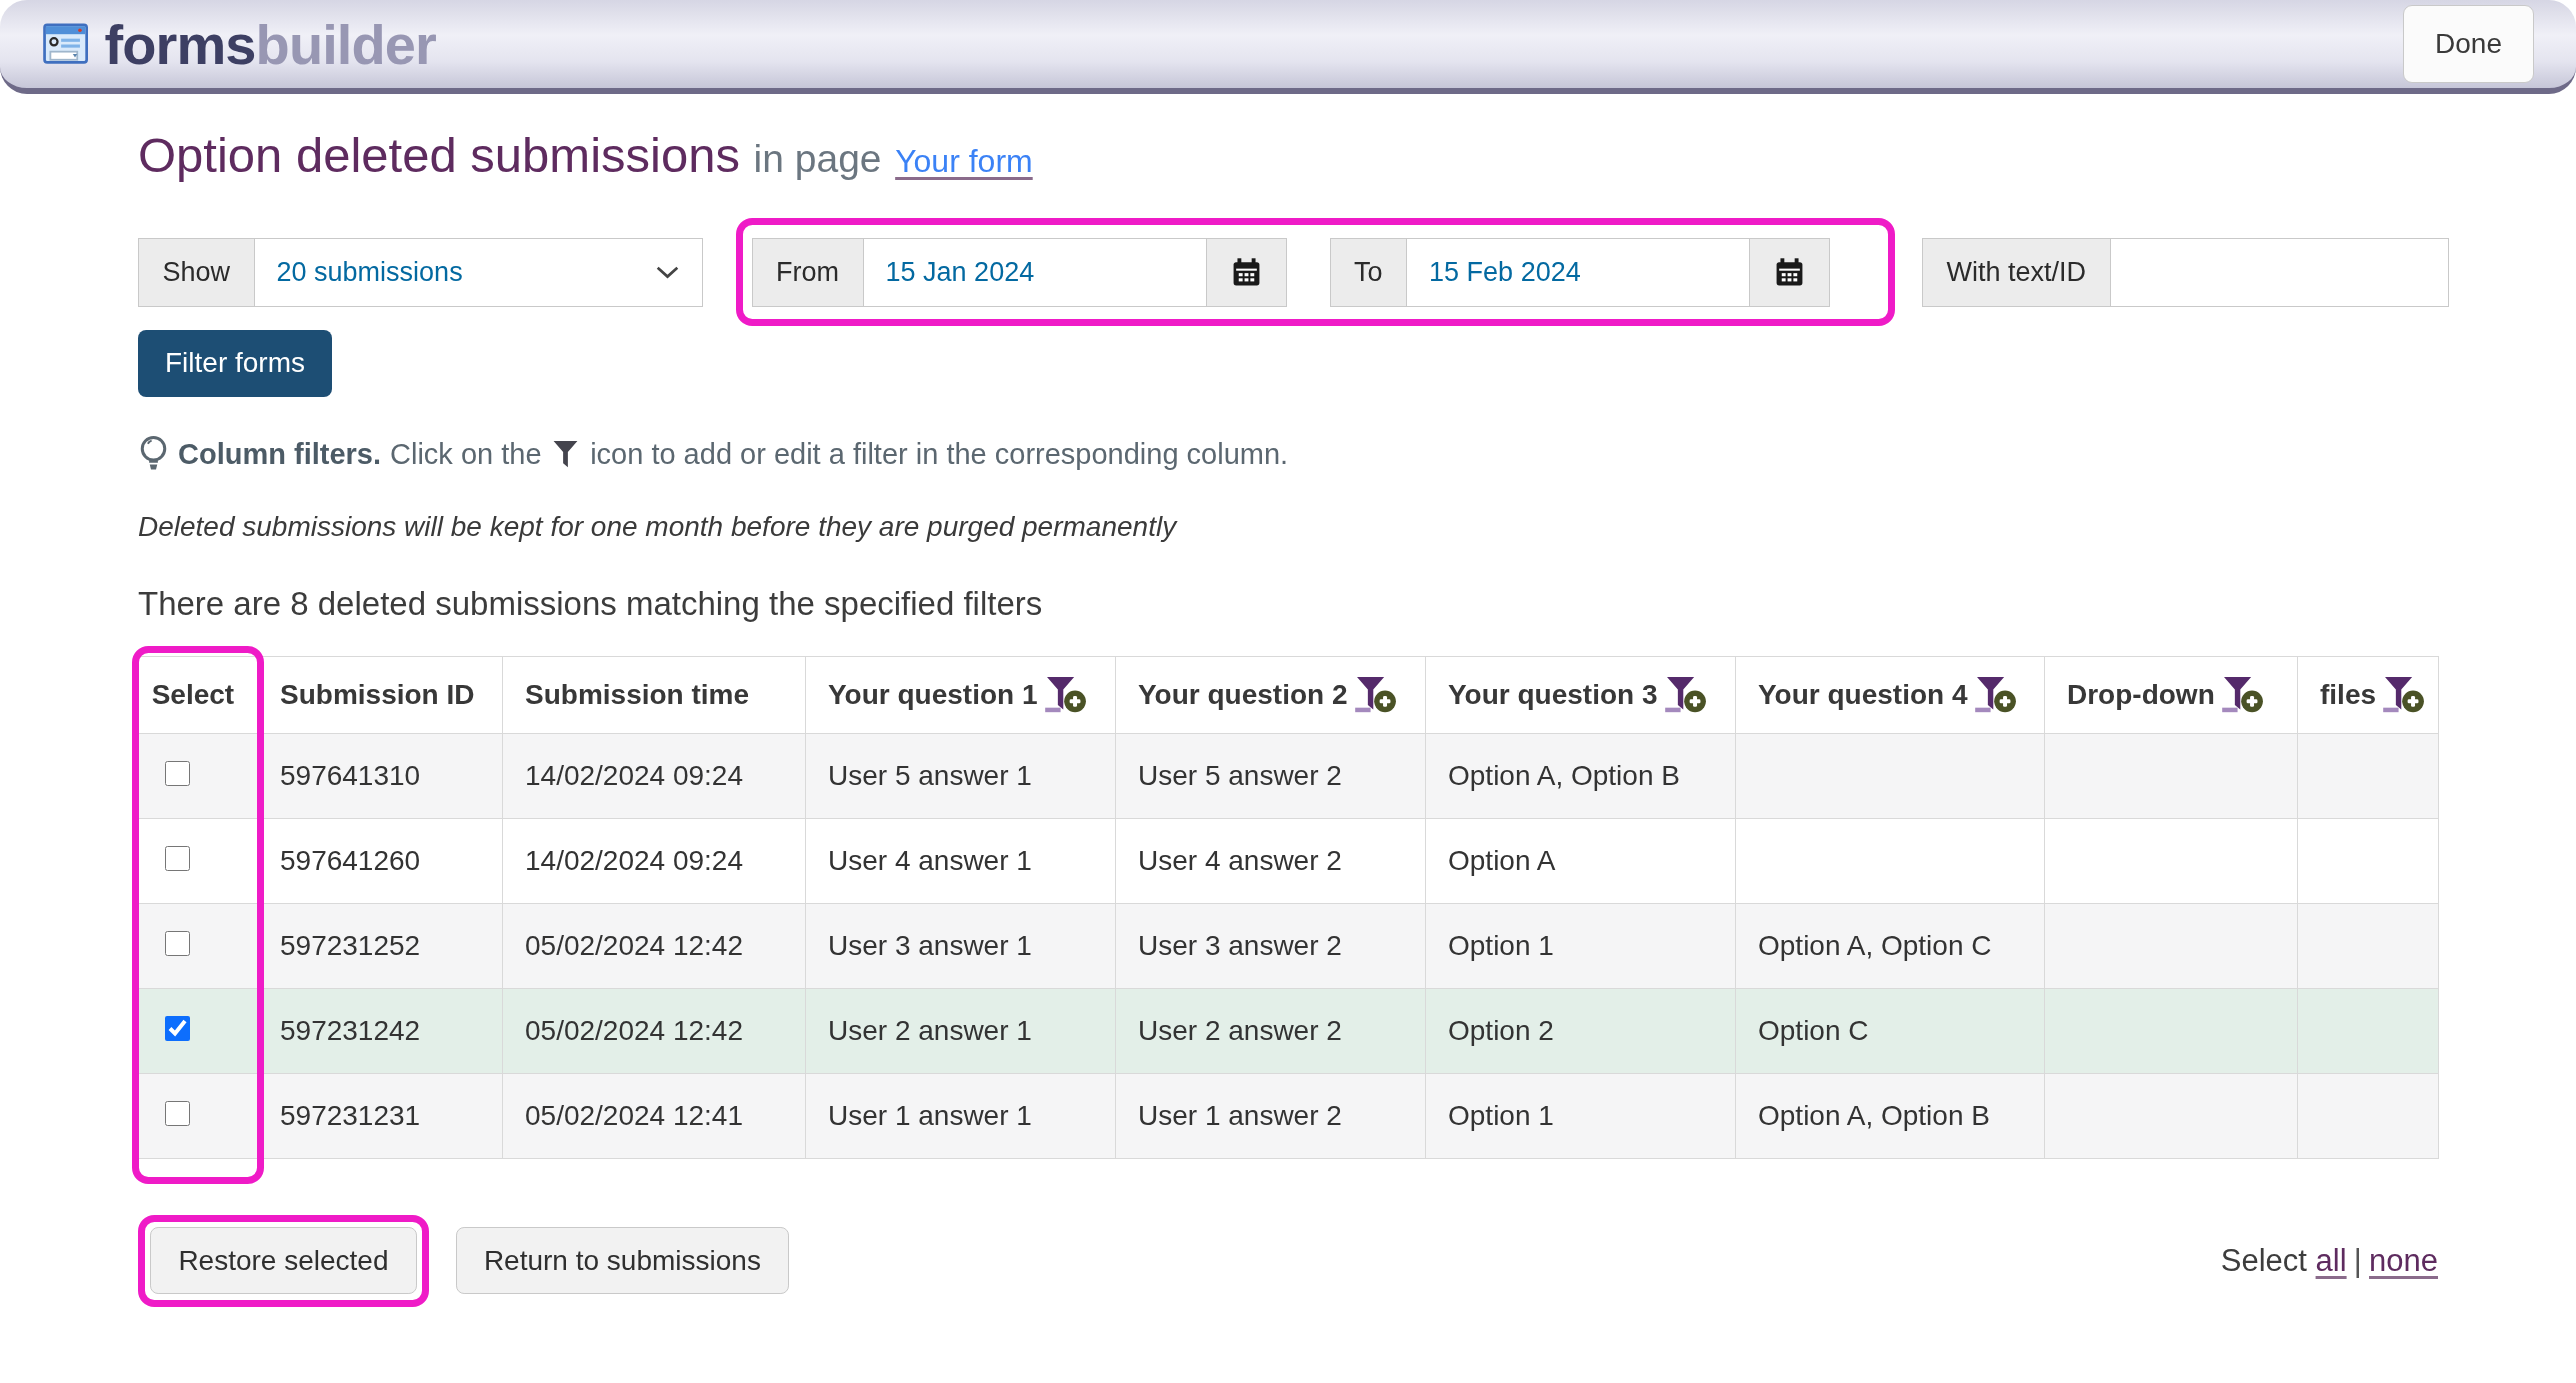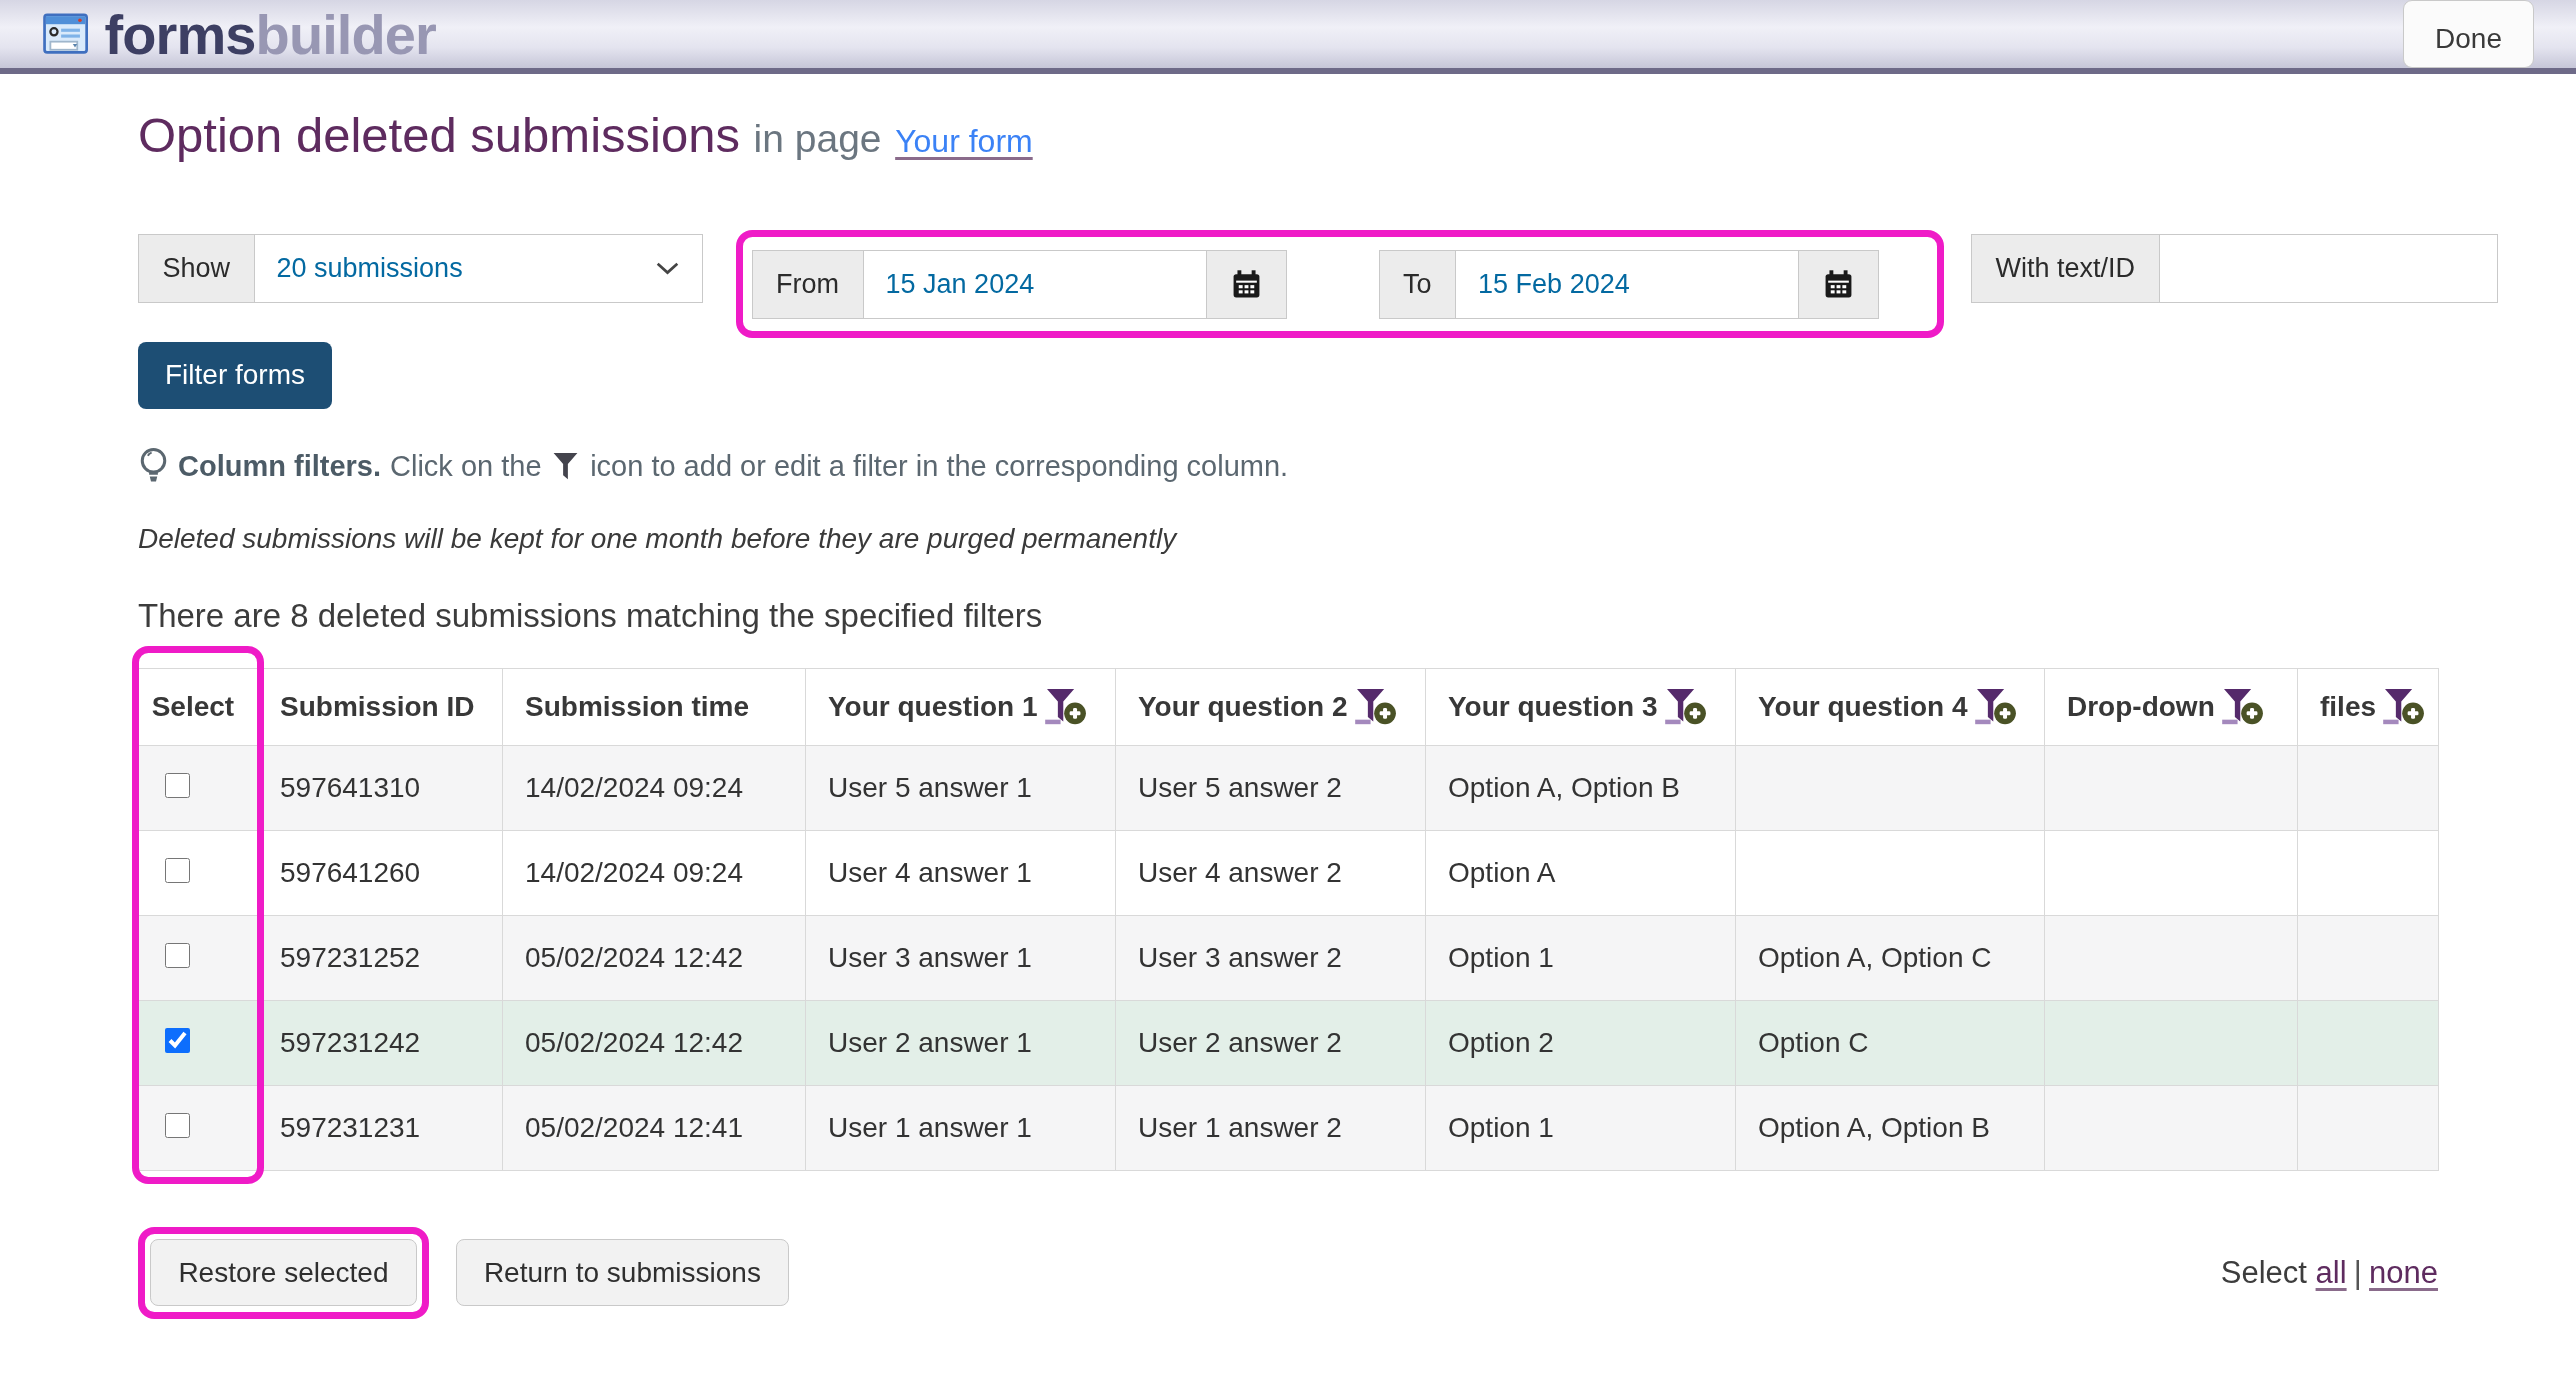--- a/index.html
+++ b/index.html
@@ -8,26 +8,27 @@
     width: 2576px; height: 1383px;
     position: relative;
     background: #ffffff;
     font-family: "Liberation Sans", sans-serif;
     color: #333;
     overflow: hidden;
   }
 
   
   .app-header {
-    height: 74px;
+    height: 94px;
     background: linear-gradient(180deg, #d6d6e4 0%, #f0f0f7 40%, #e4e4ef 70%, #c6c6d8 100%);
     border-bottom: 6.3px solid #6e6a88;
-    display: flex; 
+    display: flex; align-items: center;
     padding: 0 42px 0 43px;
     position: relative;
+    border-radius: 27px;
   }
   .logo-wrap { display:flex; align-items:center; gap:14.5px; }
   .logo-text { font-size: 56px; font-weight: bold; letter-spacing: -0.9px; }
   .logo-text .forms { color:#3d3f63; }
   .logo-text .builder { color:#9897b3; font-weight: bold; }
   .done-btn {
     margin-left:auto;
     background:#fbfbfb; border:1.8px solid #c9c9c9; border-radius:9px;
     font-size:28px; color:#3a3a3a;
     padding: 22px 31px;
@@ -58,21 +59,21 @@
   }
   .igroup input.ival { font-family:"Liberation Sans",sans-serif; outline:none; }
   .igroup .iaddon {
     background:#ececec; border:1.8px solid #c9c9c9; border-left:none;
     width:80px; display:flex; align-items:center; justify-content:center;
     cursor:pointer;
   }
   .select-like { position: relative; width: 449px; justify-content: space-between; cursor: pointer; }
 
   .annotation { border: 7.2px solid #ef1bc7; border-radius: 16.3px; }
-  .date-range-ring { display:flex; align-items:center; margin-left: 33px; padding: 12.7px 58px 12.7px 9px; gap: 92px; margin-top: 32px; }
+  .date-range-ring { display:flex; align-items:center; margin-left: 33px; padding: 12.7px 58px 12.7px 9px; gap: 43px; }
   .textid-group { margin-left: 27px; }
   .textid-group .ival { width: 339px; }
 
   .actions-row { margin-top: 3.6px; }
   .filter-forms-btn {
     background:#1d4e74; color:#fff; border:none; border-radius:8.1px;
     font-size:28px; padding: 0 27px; height: 67px;
     font-family:"Liberation Sans",sans-serif; cursor:pointer;
   }
 

